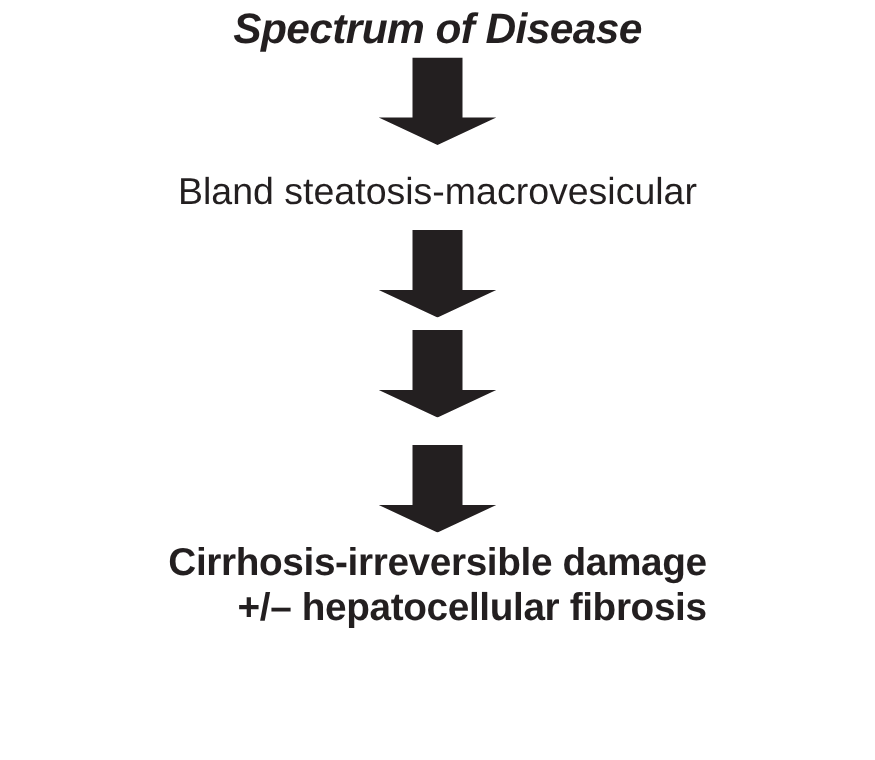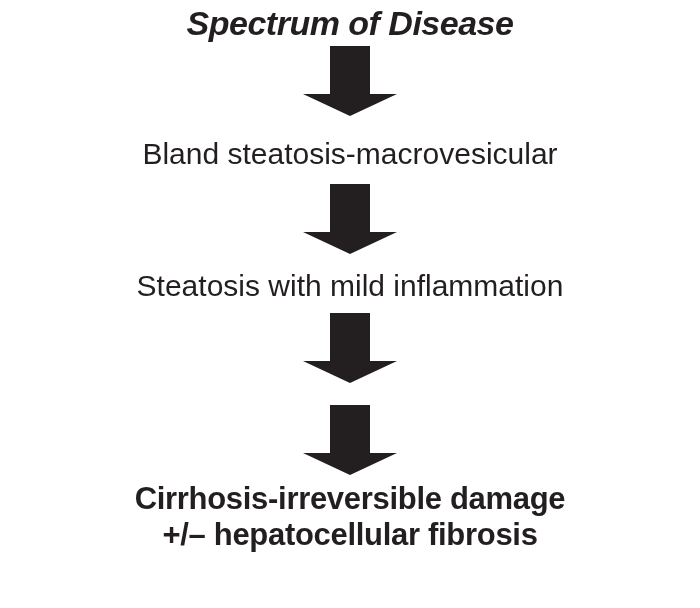--- a/index.html
+++ b/index.html
@@ -38,21 +38,21 @@
     line-height: 1.15;
     text-align: center;
     white-space: nowrap;
   }
   .final-label {
     font-size: 31px;
     font-weight: bold;
     color: #231f20;
     line-height: 1.16;
     letter-spacing: -0.3px;
-    text-align: center;
+    text-align: right;
   }
   .down-arrow {
     display: block;
     flex: 0 0 auto;
   }
   
   .arrow-1 { margin-top: 4px;  }
   .stage-1 { margin-top: 21px; }
   .arrow-2 { margin-top: 12px; }
   .stage-2 { margin-top: 15px; }
@@ -71,21 +71,20 @@
   <svg class="down-arrow arrow-1" width="94" height="70" viewBox="0 0 94 70" aria-hidden="true">
     <polygon points="27,0 67,0 67,48 94,48 47,70 0,48 27,48" fill="#231f20"></polygon>
   </svg>
 
   <div class="stage-label stage-1">Bland steatosis-macrovesicular</div>
 
   <svg class="down-arrow arrow-2" width="94" height="70" viewBox="0 0 94 70" aria-hidden="true">
     <polygon points="27,0 67,0 67,48 94,48 47,70 0,48 27,48" fill="#231f20"></polygon>
   </svg>
 
-  <div class="stage-label stage-2">Steatosis with mild inflammation</div>
 
   <svg class="down-arrow arrow-3" width="94" height="70" viewBox="0 0 94 70" aria-hidden="true">
     <polygon points="27,0 67,0 67,48 94,48 47,70 0,48 27,48" fill="#231f20"></polygon>
   </svg>
 
 
   <svg class="down-arrow arrow-4" width="94" height="70" viewBox="0 0 94 70" aria-hidden="true">
     <polygon points="27,0 67,0 67,48 94,48 47,70 0,48 27,48" fill="#231f20"></polygon>
   </svg>
 

